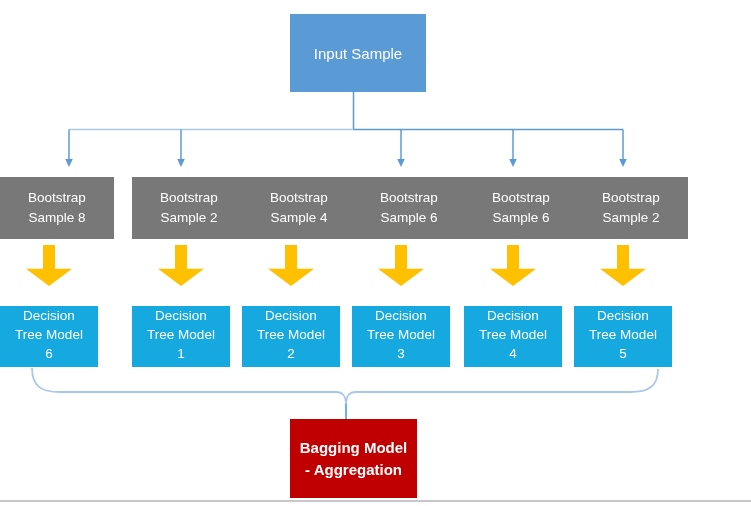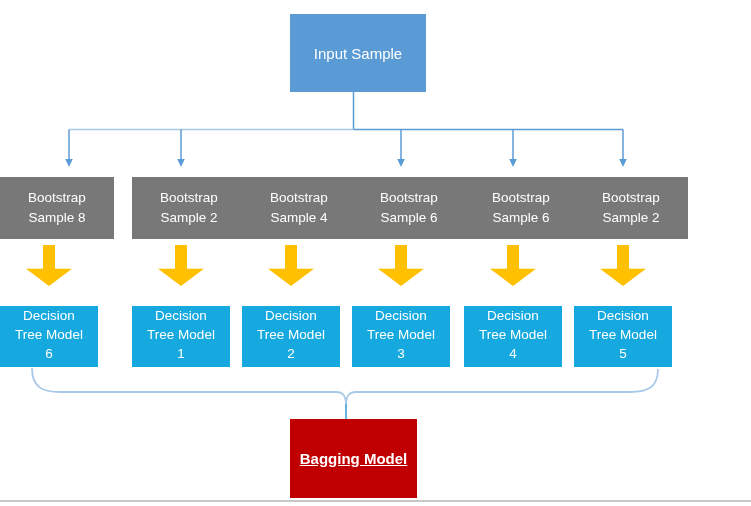--- a/index.html
+++ b/index.html
@@ -27,21 +27,21 @@
             color:#fff;font-size:13.5px;line-height:20px;text-align:left;margin-top:7px;}
 
   .flow-arrow{position:absolute;left:26px;top:245px;width:46px;height:41px;background:var(--arrow_amber);
               clip-path:polygon(37% 0,63% 0,63% 58%,100% 58%,50% 100%,0 58%,37% 58%);}
 
   .cyan-box{position:absolute;left:0;top:306px;width:98px;height:61px;background:var(--tree_cyan);
             display:flex;flex-direction:column;align-items:center;
             color:#fff;font-size:13.5px;line-height:19px;text-align:center;}
 
   #aggregation-box{left:290px;top:419px;width:127px;height:79px;background:var(--aggregation_red);
-                   font-size:15px;font-weight:bold;line-height:22px;text-decoration:underline;}
+                   font-size:15px;font-weight:bold;line-height:22px;}
 
   #bottom-edge{position:absolute;left:0;top:500px;width:751px;height:2px;background:var(--bottom_border);}
 
   .bx-line{display:block;}
 </style>
 </head>
 <body>
 
 <div id="canvas">
 
@@ -155,16 +155,17 @@
     <div class="flow-arrow"></div>
     <div class="cyan-box">
       <span class="bx-line">Decision</span>
       <span class="bx-line">Tree Model</span>
       <span class="bx-line">6</span>
     </div>
   </div>
 
   <div class="node" id="aggregation-box">
     <span class="bx-line">Bagging Model</span>
+    <span class="bx-line">- Aggregation</span>
   </div>
 
   <div id="bottom-edge"></div>
 </div>
 
 </body></html>

